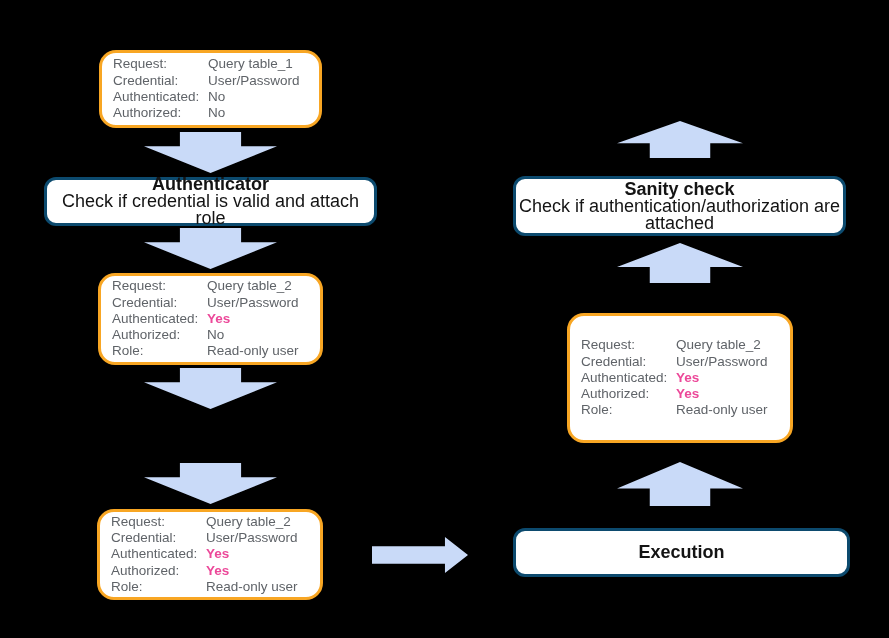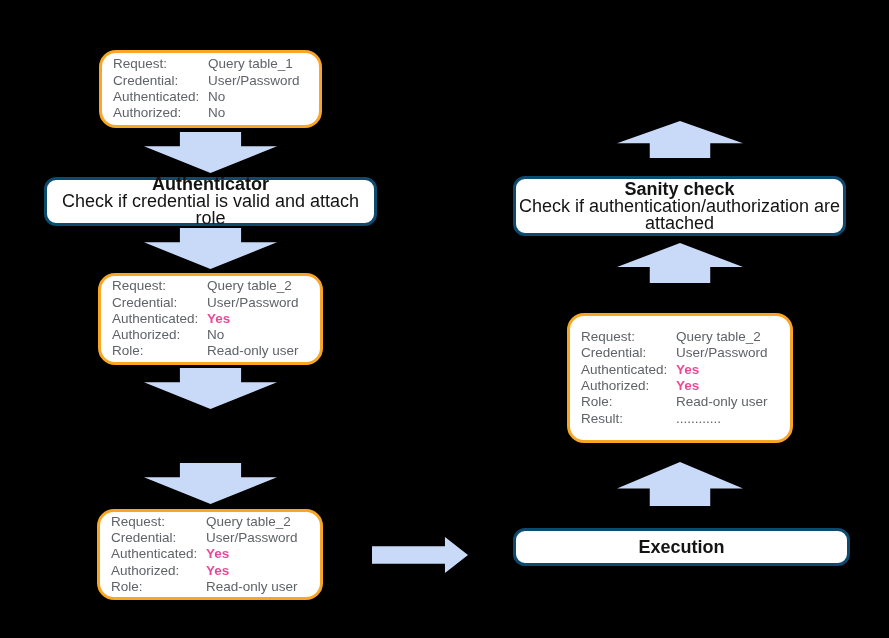--- a/index.html
+++ b/index.html
@@ -123,21 +123,21 @@
       <span class="val green">Yes</span>
     </div>
     <div class="state-row">
       <span class="lbl">Role:</span>
       <span class="val">Read-only user</span>
     </div>
   </div>
 
   <div class="arrow right" style="left:372px;top:537px;width:96px;height:36px"></div>
 
-  <div class="proc-box" style="left:513px;top:528px;width:337px;height:38px">
+  <div class="proc-box" style="left:513px;top:528px;width:337px;height:49px">
     <div class="proc-title">Execution</div>
   </div>
 
   <div class="arrow up" style="left:617px;top:462px;width:126px;height:44px"></div>
 
   <div class="state-box" style="left:567px;top:313px;width:226px;height:130px">
     <div class="state-row">
       <span class="lbl">Request:</span>
       <span class="val">Query table_2</span>
     </div>
@@ -150,24 +150,20 @@
       <span class="val green">Yes</span>
     </div>
     <div class="state-row">
       <span class="lbl">Authorized:</span>
       <span class="val green">Yes</span>
     </div>
     <div class="state-row">
       <span class="lbl">Role:</span>
       <span class="val">Read-only user</span>
     </div>
-    <div class="state-row">
-      <span class="lbl">Result:</span>
-      <span class="val">............</span>
-    </div>
   </div>
 
   <div class="arrow up" style="left:617px;top:243px;width:126px;height:40px"></div>
 
   <div class="proc-box" style="left:513px;top:176px;width:333px;height:60px">
     <div class="proc-title">Sanity check</div>
     <div class="proc-sub">Check if authentication/authorization are attached</div>
   </div>
 
   <div class="arrow up" style="left:617px;top:121px;width:126px;height:37px"></div>

